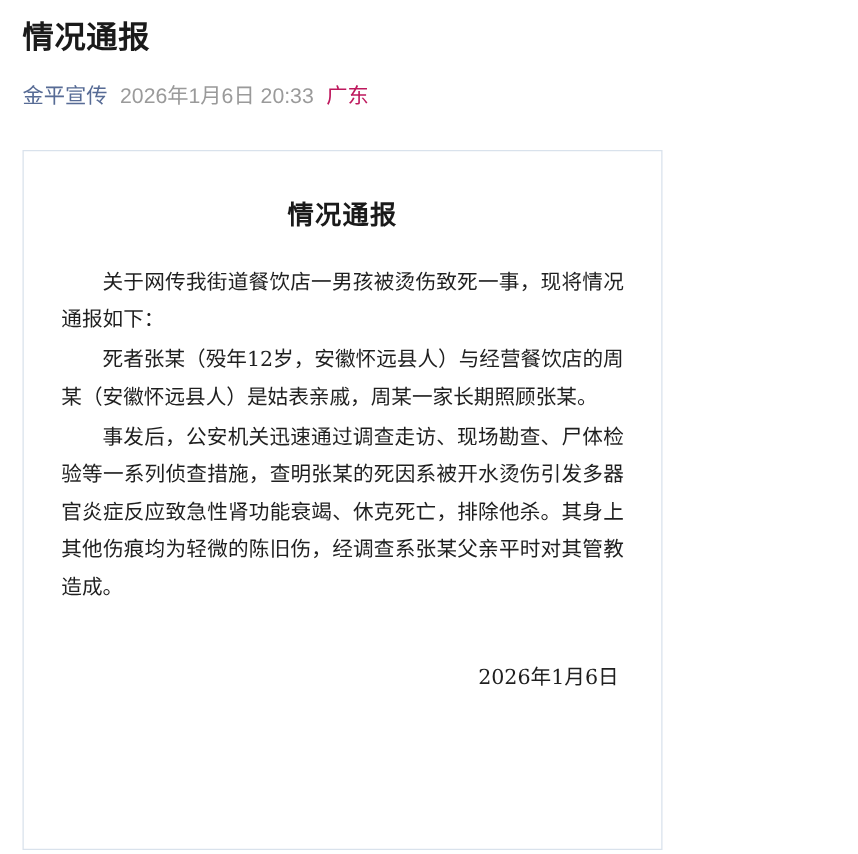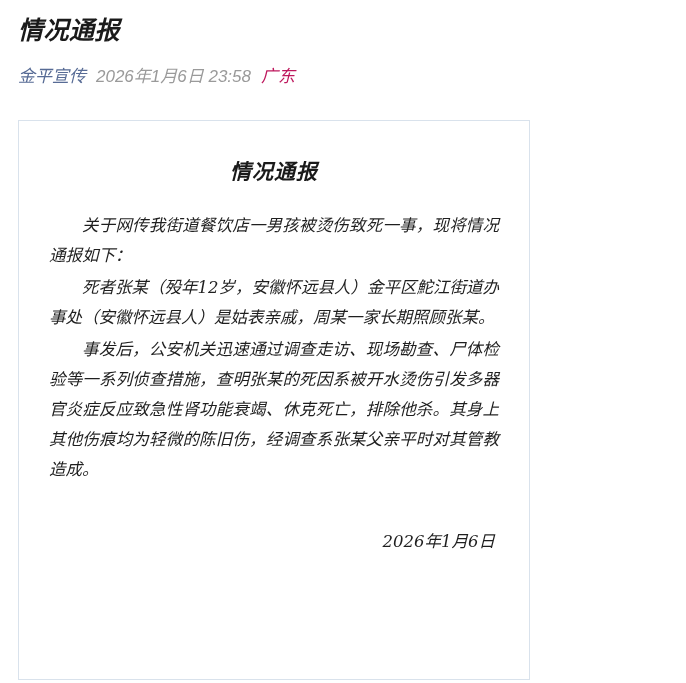--- a/index.html
+++ b/index.html
@@ -13,21 +13,20 @@
     font-family: "Liberation Sans", sans-serif;
     color: #222222;
     overflow: hidden;
   }
   .page {
     position: relative;
     width: 548px;
     height: 683px;
     box-sizing: border-box;
     padding: 0 18px;
-    font-style: italic;
   }
   .article-title {
     font-size: 25px;
     font-weight: bold;
     line-height: 1.3;
     color: #1a1a1a;
     padding-top: 14px;
     letter-spacing: 0.5px;
   }
   .meta-row {
@@ -89,30 +88,30 @@
 </style>
 </head>
 <body>
 
 <div class="page">
 
   <div class="article-title">情况通报</div>
 
   <div class="meta-row">
     <span class="meta-source">金平宣传</span>
-    <span class="meta-time">2026年1月6日 23:58</span>
+    <span class="meta-time">2026年1月6日 20:33</span>
     <span class="meta-loc">广东</span>
   </div>
 
   <div class="card">
     <div class="card-title">情况通报</div>
 
     <div class="body-text">
       <p>关于网传我街道餐饮店一男孩被烫伤致死一事，现将情况通报如下：</p>
-      <p>死者张某（殁年12岁，安徽怀远县人）金平区鮀江街道办事处（安徽怀远县人）是姑表亲戚，周某一家长期照顾张某。</p>
+      <p>死者张某（殁年12岁，安徽怀远县人）与经营餐饮店的周某（安徽怀远县人）是姑表亲戚，周某一家长期照顾张某。</p>
       <p>事发后，公安机关迅速通过调查走访、现场勘查、尸体检验等一系列侦查措施，查明张某的死因系被开水烫伤引发多器官炎症反应致急性肾功能衰竭、休克死亡，排除他杀。其身上其他伤痕均为轻微的陈旧伤，经调查系张某父亲平时对其管教造成。</p>
     </div>
 
     <div class="signature">
       <div>2026年1月6日</div>
     </div>
   </div>
 
 </div>
 

